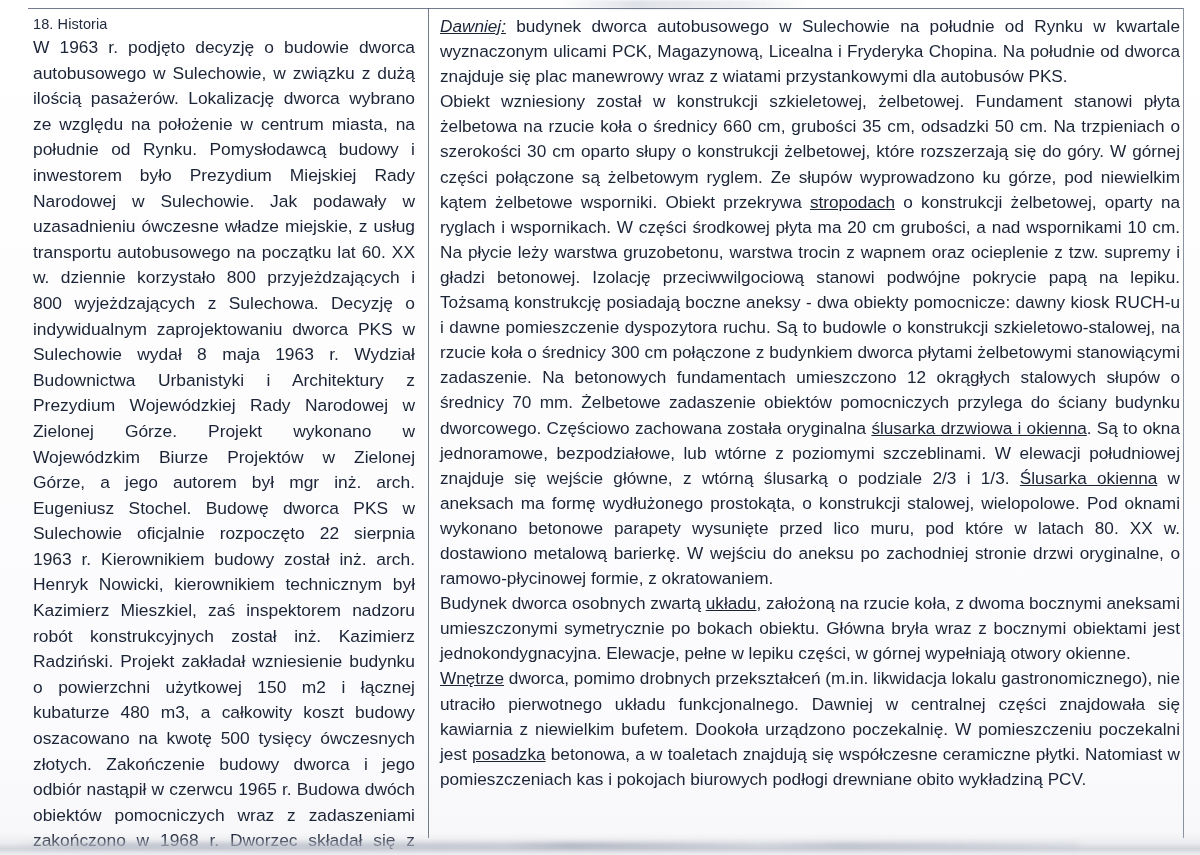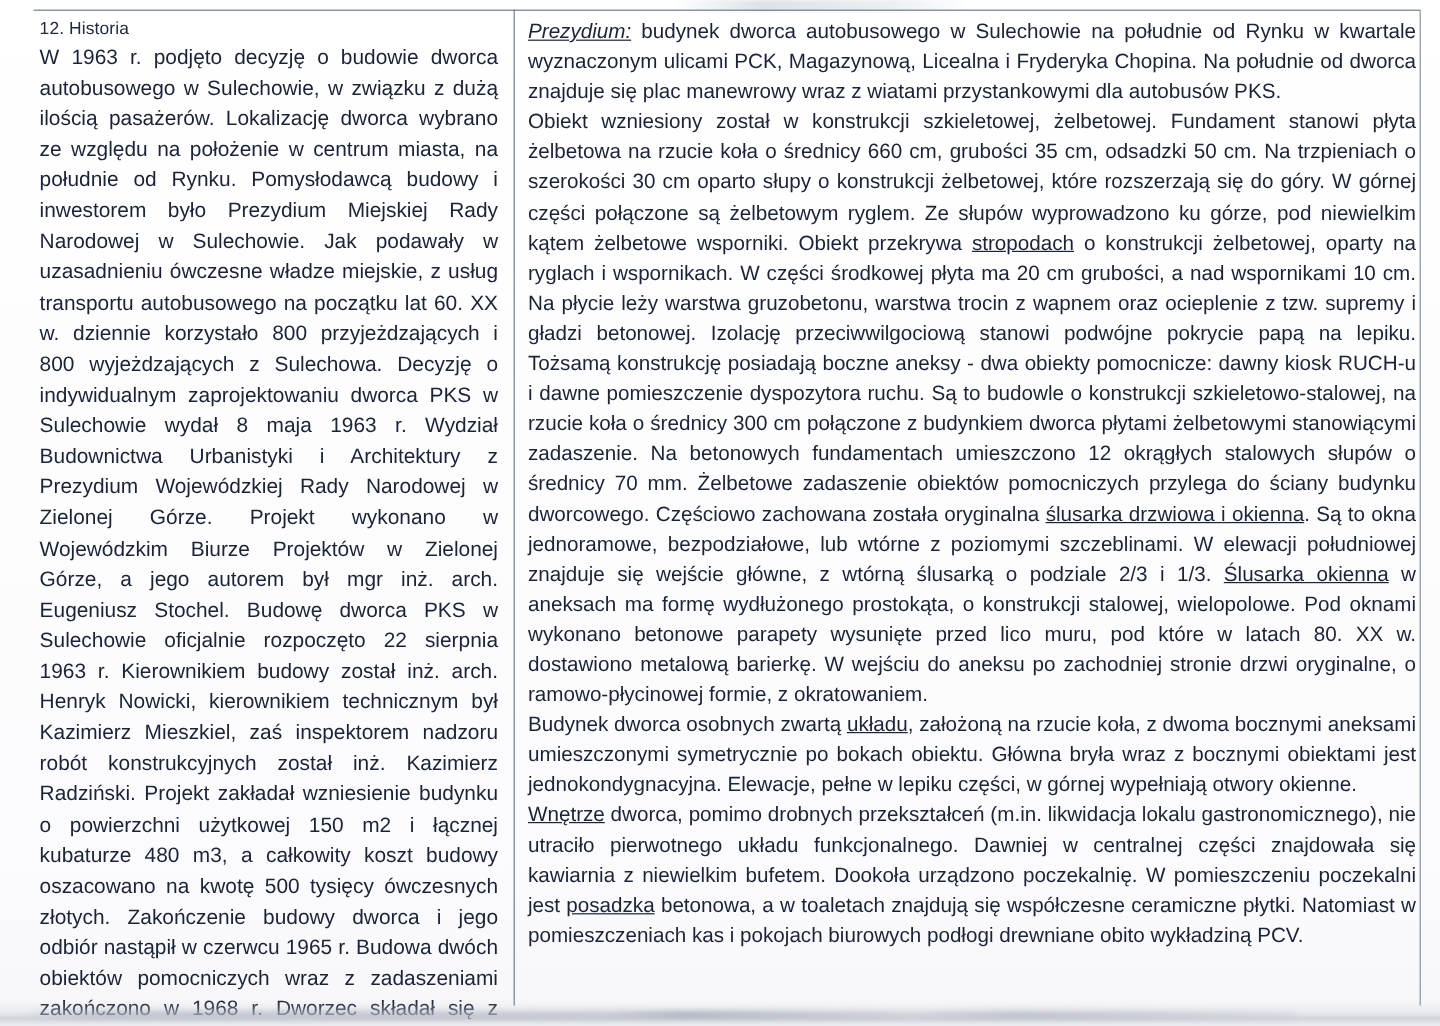--- a/index.html
+++ b/index.html
@@ -161,33 +161,33 @@
 <div id="scan-page">
 
   <div id="paper-tint"></div>
   <div id="scan-top-smudge"></div>
 
   <div id="rule-top"></div>
   <div id="rule-column-divider"></div>
   <div id="rule-right-edge"></div>
 
   <div class="column" id="column-history">
-    <div class="section-heading">12.  Historia</div>
+    <div class="section-heading">18.  Historia</div>
 
     <div class="body-text">
       <span>W 1963 r. podjęto decyzję o budowie dworca autobusowego w Sulechowie, w związku z dużą ilością pasażerów. Lokalizację dworca wybrano ze względu na położenie w centrum miasta, na południe od Rynku. Pomysłodawcą budowy i inwestorem było Prezydium Miejskiej Rady Narodowej w Sulechowie. Jak podawały w uzasadnieniu ówczesne władze miejskie, z usług transportu autobusowego na początku lat 60. XX w. dziennie korzystało 800 przyjeżdzających i 800 wyjeżdzających z Sulechowa. Decyzję o indywidualnym zaprojektowaniu dworca PKS w Sulechowie wydał 8 maja 1963 r. Wydział Budownictwa Urbanistyki i Architektury z Prezydium Wojewódzkiej Rady Narodowej w Zielonej Górze. Projekt wykonano w Wojewódzkim Biurze Projektów w Zielonej Górze, a jego autorem był mgr inż. arch. Eugeniusz Stochel. Budowę dworca PKS w Sulechowie oficjalnie rozpoczęto 22 sierpnia 1963 r. Kierownikiem budowy został inż. arch. Henryk Nowicki, kierownikiem technicznym był Kazimierz Mieszkiel, zaś inspektorem nadzoru robót konstrukcyjnych został inż. Kazimierz Radziński. Projekt zakładał wzniesienie budynku o powierzchni użytkowej 150 m2 i łącznej kubaturze 480 m3, a całkowity koszt budowy oszacowano na kwotę 500 tysięcy ówczesnych złotych. Zakończenie budowy dworca i jego odbiór nastąpił w czerwcu 1965 r. Budowa dwóch obiektów pomocniczych wraz z zadaszeniami zakończono w 1968 r. Dworzec składał się z trzech osobnych części: z budynku dworca PKS centralnie umieszczonego oraz dwóch mniejszych, bocznych obiektów. W budynku dworca znalazły się następujące pomieszczenia:</span>
       
       
     </div>
   </div>
 
   <div class="column" id="column-description">
 
     <div class="body-text para">
-      <span class="sub-heading">Prezydium:</span><span> budynek dworca autobusowego w Sulechowie na południe od Rynku w kwartale wyznaczonym ulicami PCK, Magazynową, Licealna i Fryderyka Chopina. Na południe od dworca znajduje się plac manewrowy wraz z wiatami przystankowymi dla autobusów PKS.</span>
+      <span class="sub-heading">Dawniej:</span><span> budynek dworca autobusowego w Sulechowie na południe od Rynku w kwartale wyznaczonym ulicami PCK, Magazynową, Licealna i Fryderyka Chopina. Na południe od dworca znajduje się plac manewrowy wraz z wiatami przystankowymi dla autobusów PKS.</span>
     </div>
 
 
     <div class="body-text para"><span>Obiekt wzniesiony został w konstrukcji szkieletowej, żelbetowej. Fundament stanowi płyta żelbetowa na rzucie koła o średnicy 660 cm, grubości 35 cm, odsadzki 50 cm. Na trzpieniach o szerokości 30 cm oparto słupy o konstrukcji żelbetowej, które rozszerzają się do góry. W górnej części połączone są żelbetowym ryglem. Ze słupów wyprowadzono ku górze, pod niewielkim kątem żelbetowe wsporniki. Obiekt przekrywa </span><span class="term">stropodach</span><span> o konstrukcji żelbetowej, oparty na ryglach i wspornikach. W części środkowej płyta ma 20 cm grubości, a nad wspornikami 10 cm. Na płycie leży warstwa gruzobetonu, warstwa trocin z wapnem oraz ocieplenie z tzw. supremy i gładzi betonowej. Izolację przeciwwilgociową stanowi podwójne pokrycie papą na lepiku. Tożsamą konstrukcję posiadają boczne aneksy - dwa obiekty pomocnicze: dawny kiosk RUCH-u i dawne pomieszczenie dyspozytora ruchu. Są to budowle o konstrukcji szkieletowo-stalowej, na rzucie koła o średnicy 300 cm połączone z budynkiem dworca płytami żelbetowymi stanowiącymi zadaszenie. Na betonowych fundamentach umieszczono 12 okrągłych stalowych słupów o średnicy 70 mm. Żelbetowe zadaszenie obiektów pomocniczych przylega do ściany budynku dworcowego. Częściowo zachowana została oryginalna </span><span class="term">ślusarka drzwiowa i okienna</span><span>. Są to okna jednoramowe, bezpodziałowe, lub wtórne z poziomymi szczeblinami. W elewacji południowej znajduje się wejście główne, z wtórną ślusarką o podziale 2/3 i 1/3. </span><span class="term">Ślusarka okienna</span><span> w aneksach ma formę wydłużonego prostokąta, o konstrukcji stalowej, wielopolowe. Pod oknami wykonano betonowe parapety wysunięte przed lico muru, pod które w latach 80. XX w. dostawiono metalową barierkę. W wejściu do aneksu po zachodniej stronie drzwi oryginalne, o ramowo-płycinowej formie, z okratowaniem.</span></div>
 
     <div class="body-text para"><span>Budynek dworca osobnych zwartą </span><span class="term">układu</span><span>, założoną na rzucie koła, z dwoma bocznymi aneksami umieszczonymi symetrycznie po bokach obiektu. Główna bryła wraz z bocznymi obiektami jest jednokondygnacyjna. Elewacje, pełne w lepiku części, w górnej wypełniają otwory okienne.</span></div>
 
     <div class="body-text para"><span class="term">Wnętrze</span><span> dworca, pomimo drobnych przekształceń (m.in. likwidacja lokalu gastronomicznego), nie utraciło pierwotnego układu funkcjonalnego. Dawniej w centralnej części znajdowała się kawiarnia z niewielkim bufetem. Dookoła urządzono poczekalnię. W pomieszczeniu poczekalni jest </span><span class="term">posadzka</span><span> betonowa, a w toaletach znajdują się współczesne ceramiczne płytki. Natomiast w pomieszczeniach kas i pokojach biurowych podłogi drewniane obito wykładziną PCV.</span></div>
   </div>
 

